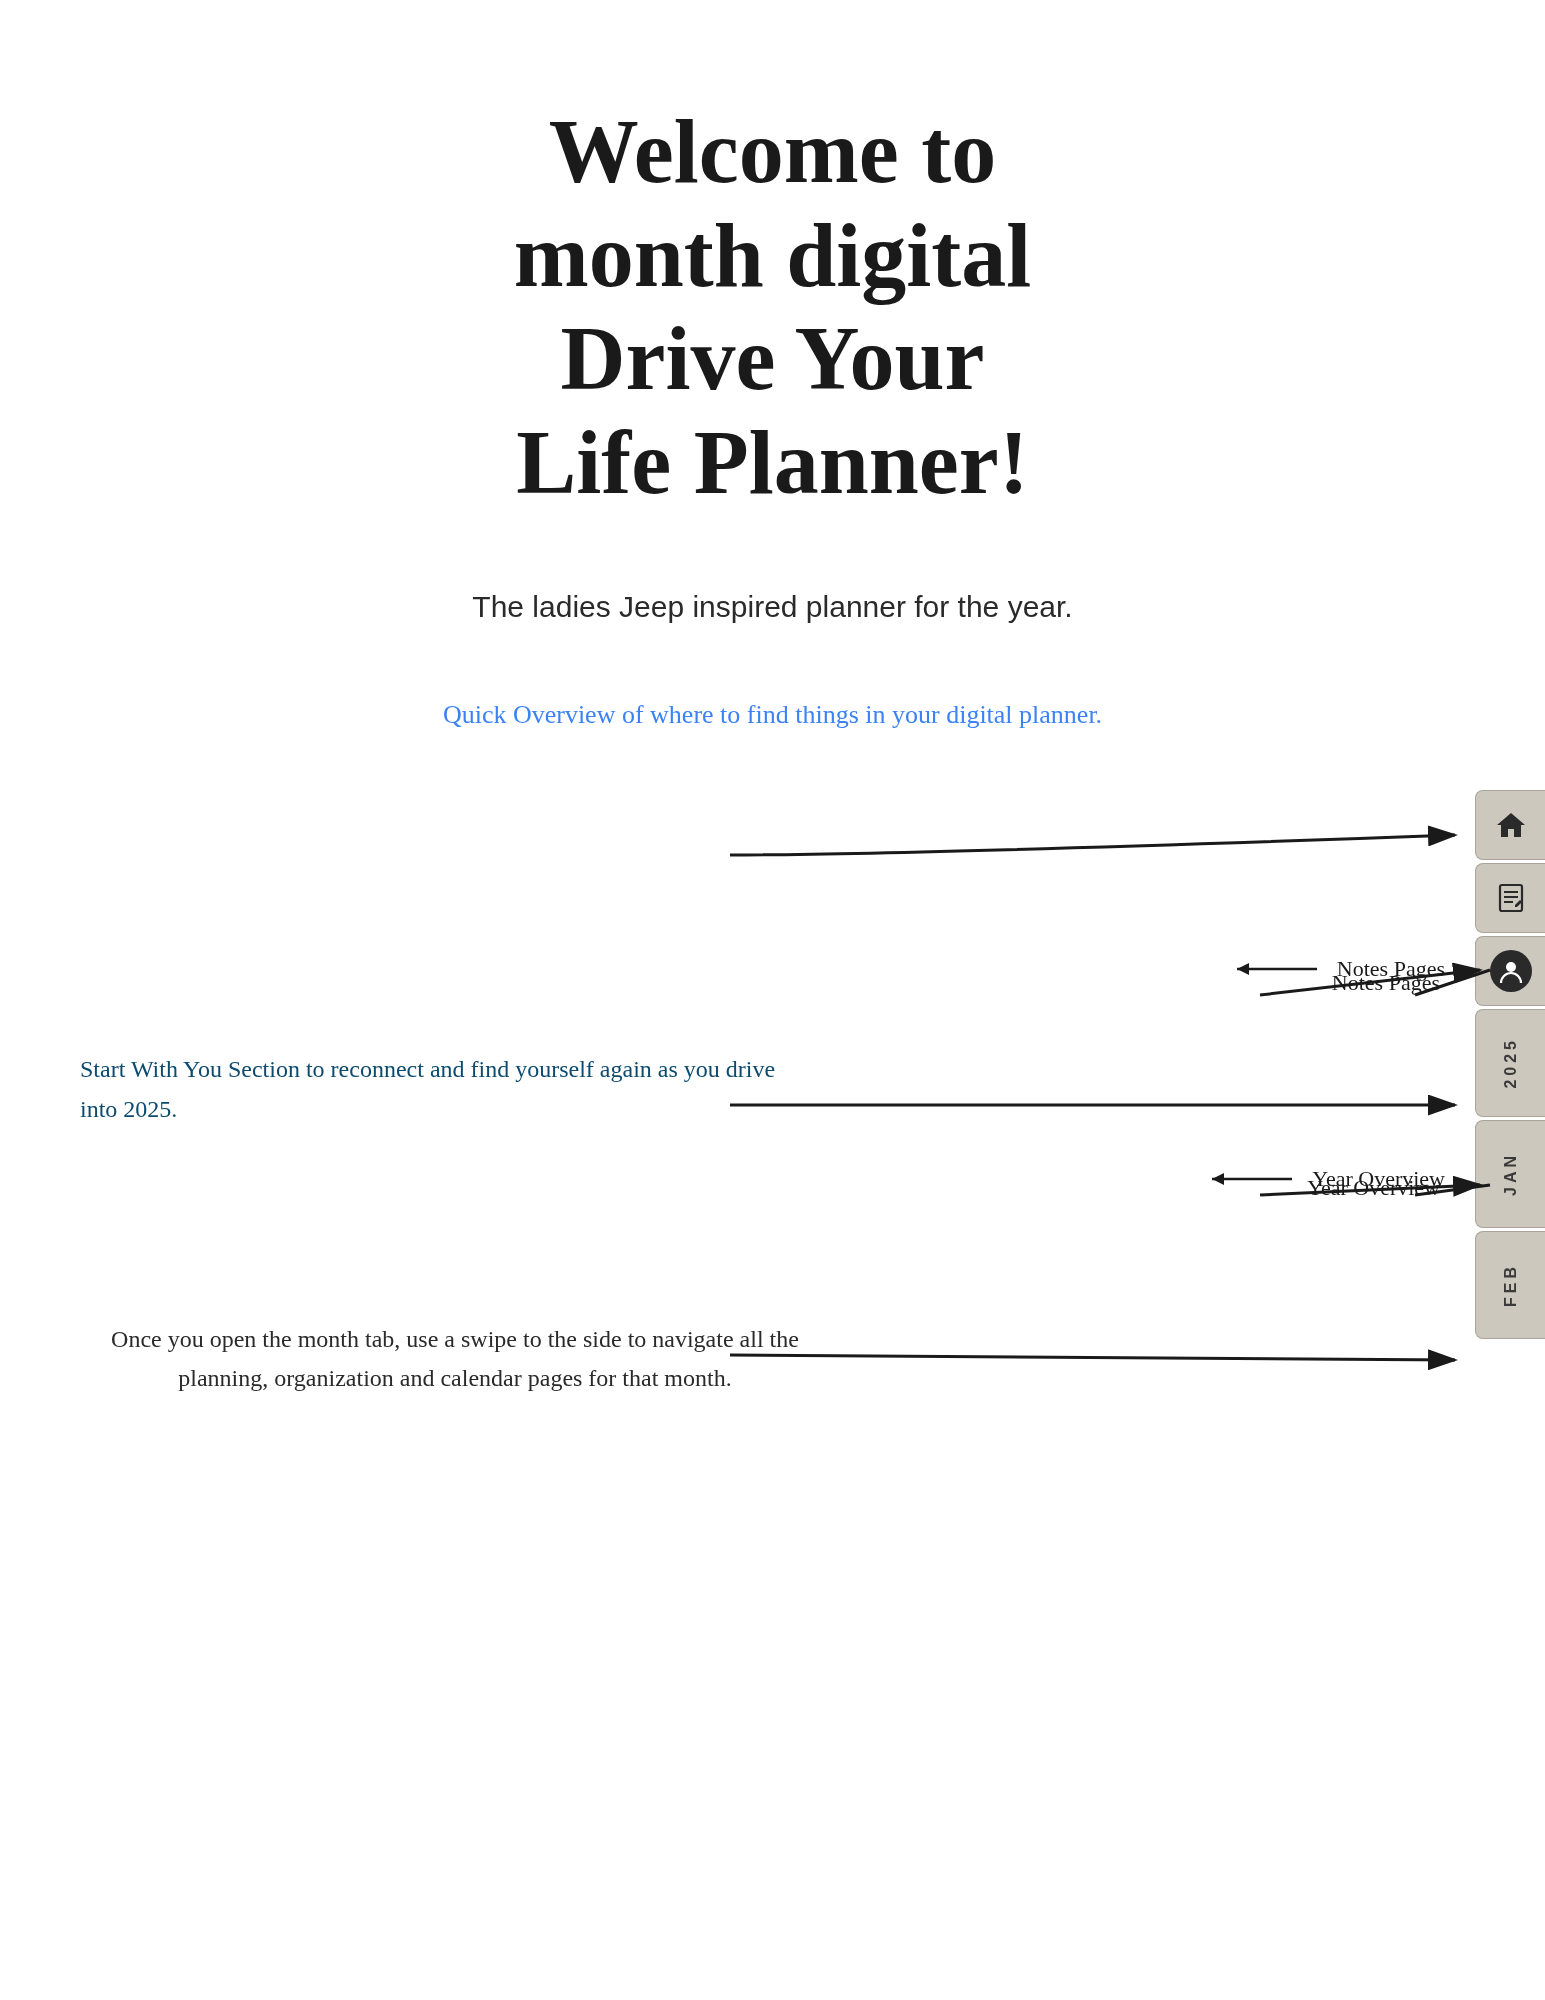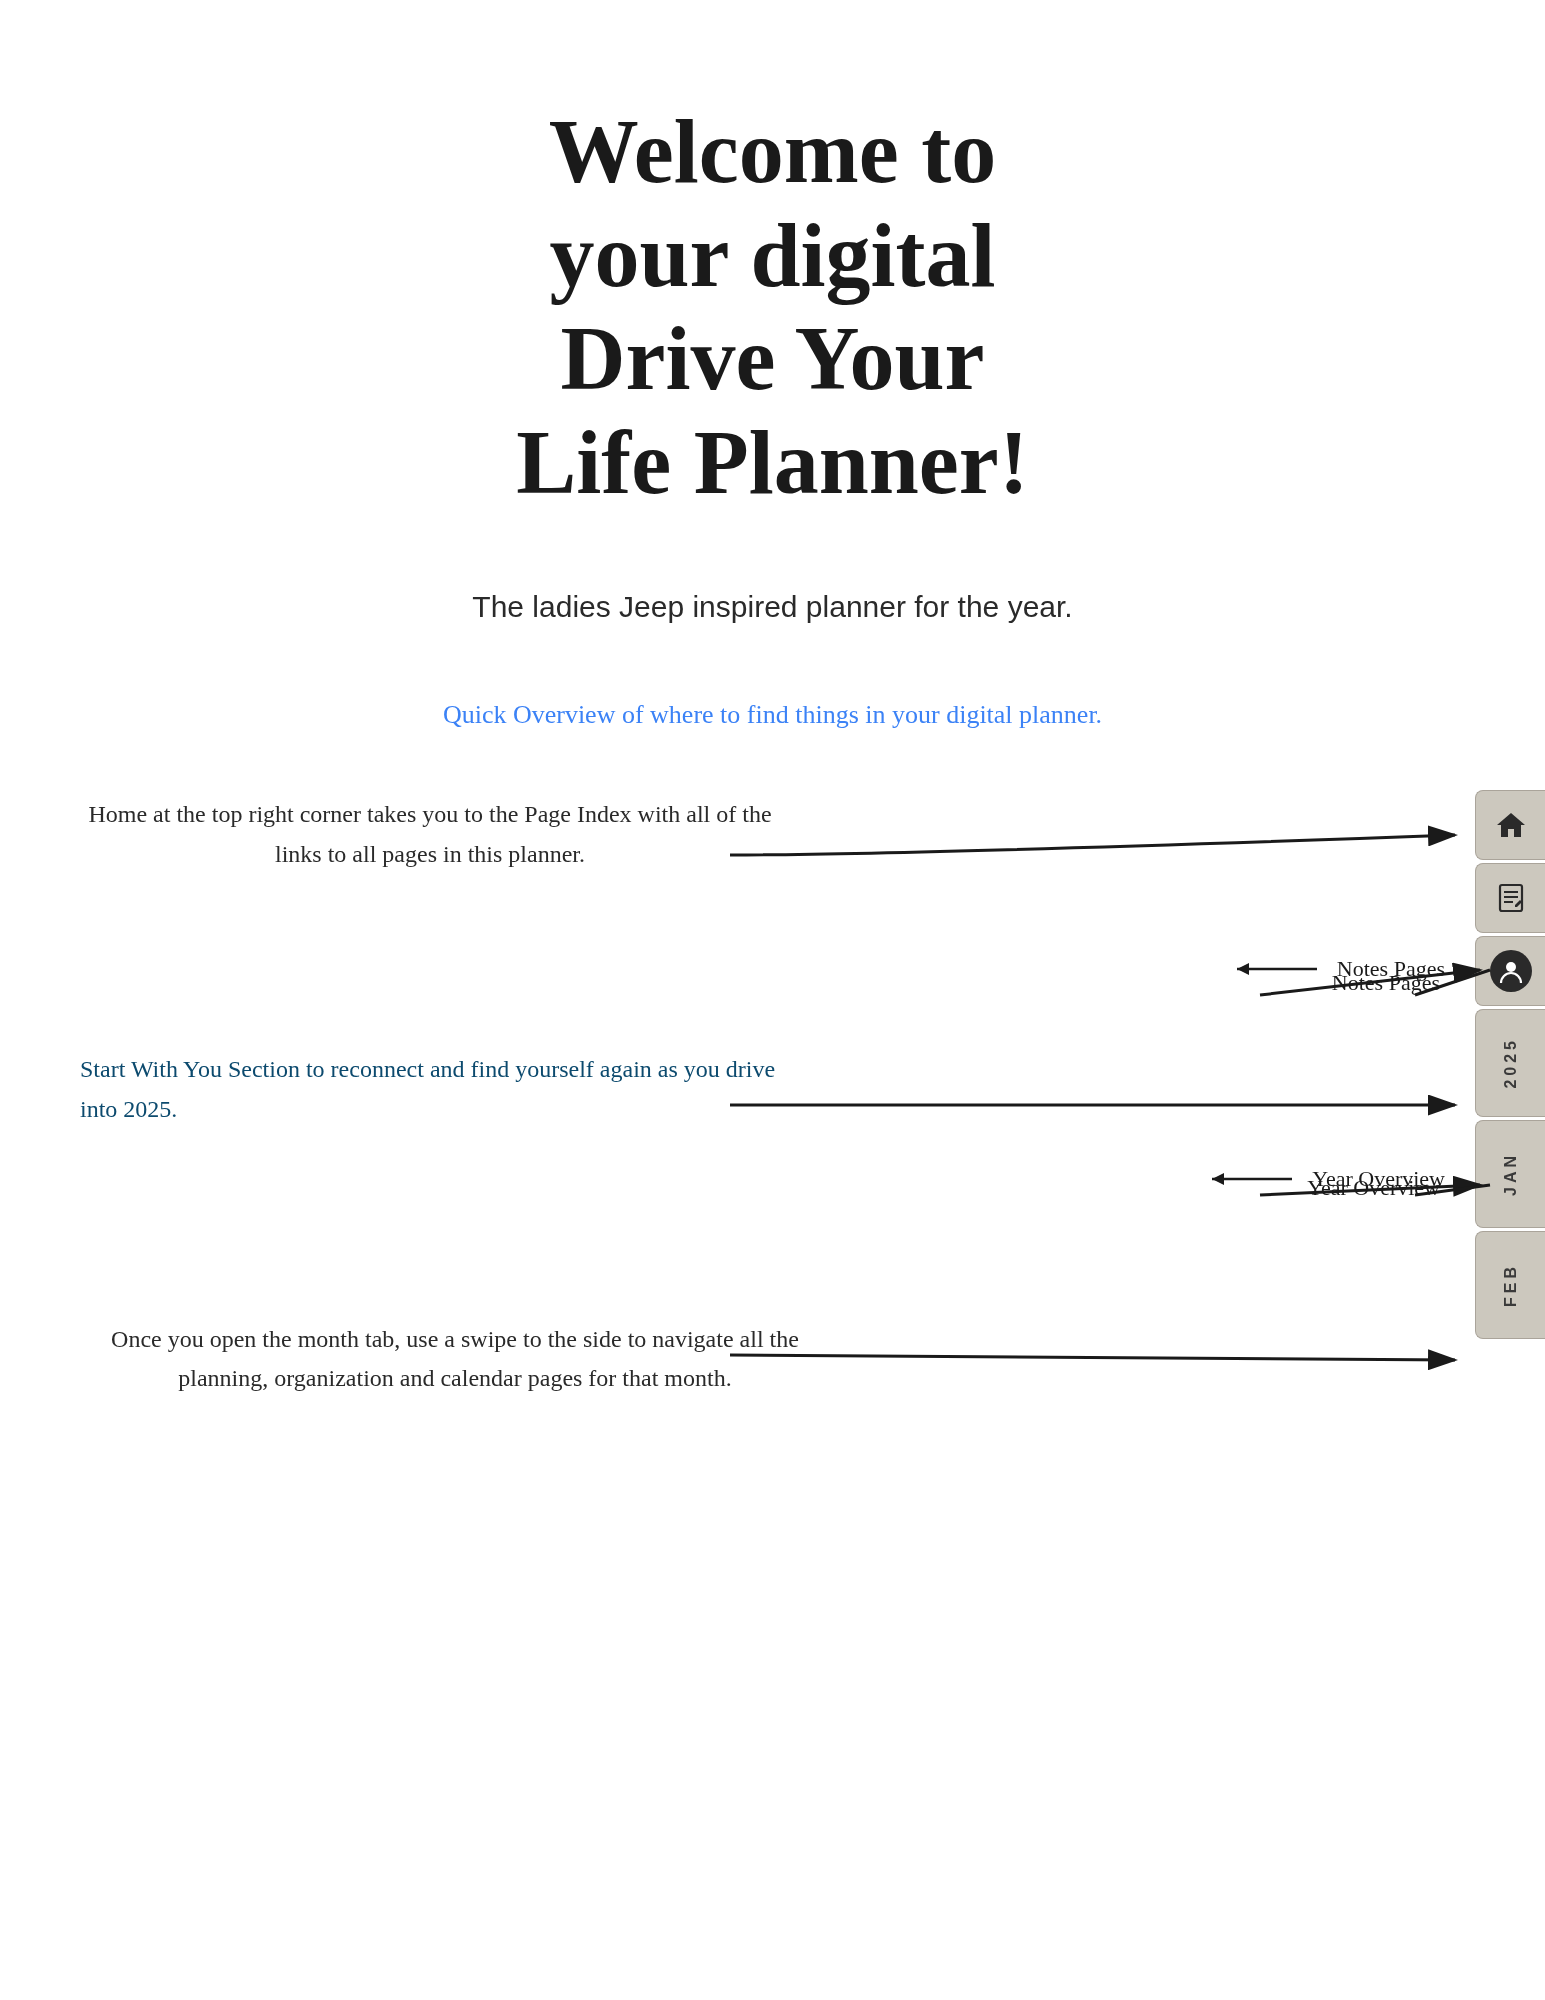--- a/index.html
+++ b/index.html
@@ -160,37 +160,34 @@
     }
   </style>
 </head>
 <body>
 
 <div class="layout">
 
   <div class="title-block">
     <h1>
       <span>Welcome to</span><br>
-      <span>your digital</span><br>
+      <span>month digital</span><br>
       <span>Drive Your</span><br>
       <span>Life Planner!</span>
     </h1>
   </div>
 
   <div class="subtitle-block">
     <p>The ladies Jeep inspired planner for the year.</p>
   </div>
 
   <div class="overview-block">
     <p>Quick Overview of where to find things in your digital planner.</p>
   </div>
 
-  <div class="home-desc">
-    <span>Home at the top right corner takes you to the Page Index with all of the links to all pages in this planner.</span>
-  </div>
 
   <div class="notes-label">
     <span>Notes Pages</span>
   </div>
 
   <div class="start-desc">
     <span>Start With You Section to reconnect and find yourself again as you drive into 2025.</span>
   </div>
 
   <div class="year-label">

